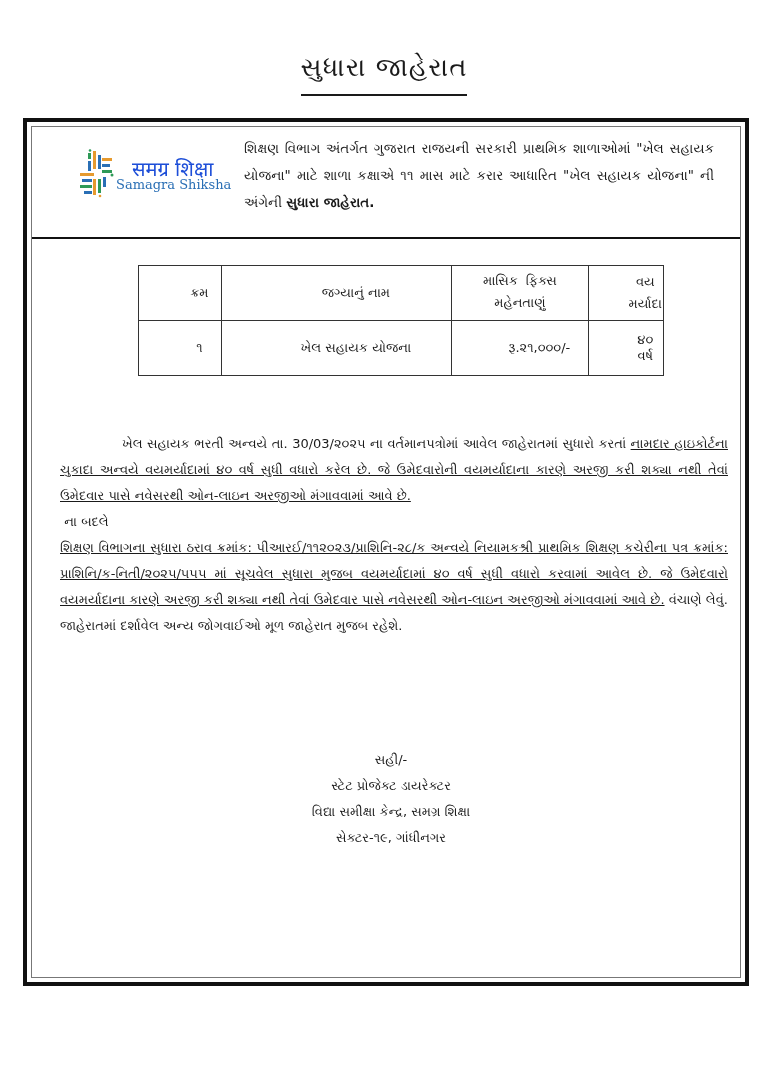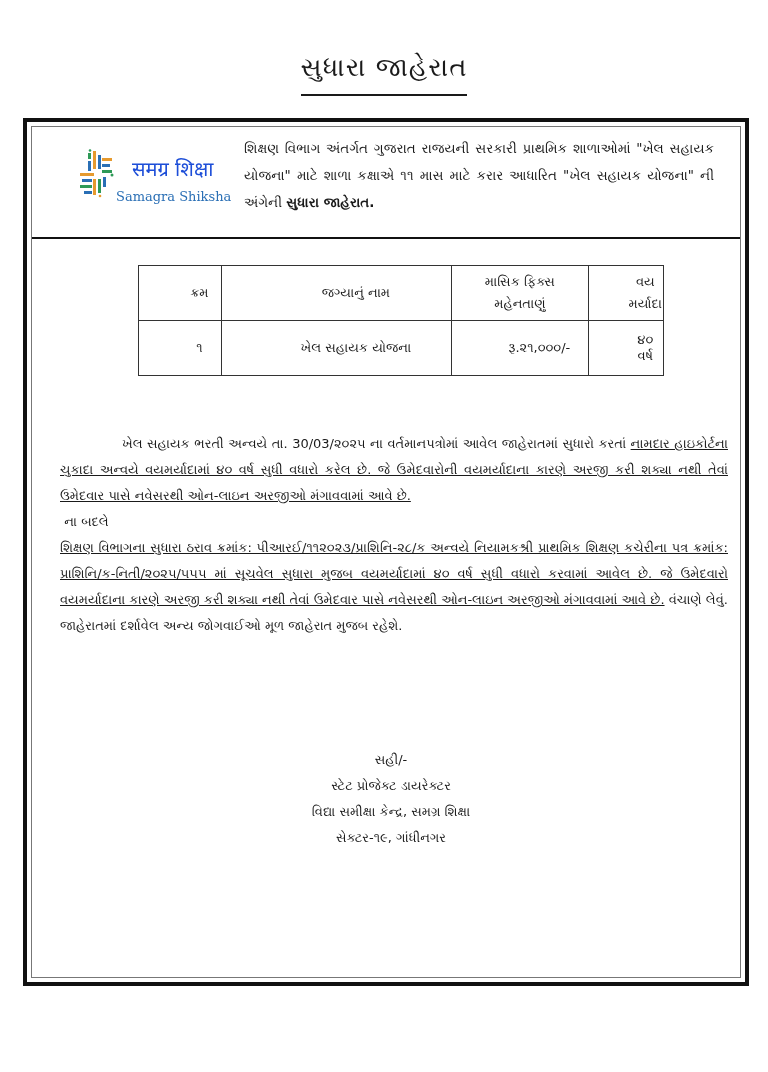--- a/index.html
+++ b/index.html
@@ -28,21 +28,21 @@
   .logo {
     position: absolute; left: 48px; top: 22px; width: 170px; height: 60px;
   }
   .logo svg { position: absolute; left: 0; top: 0; }
   .logo-hi {
     position: absolute; left: 52px; top: 6px; font-size: 20px; color: #1d4ed8;
     font-family: "DejaVu Serif", serif; white-space: nowrap;
   }
   .logo-en {
     position: absolute; left: 36px; top: 28px; font-size: 13px; color: #2a6fb5;
-    font-family: "DejaVu Serif", serif; white-space: nowrap; margin-top: 12px;
+    font-family: "DejaVu Serif", serif; white-space: nowrap;
   }
   .header-text {
     position: absolute; left: 212px; top: 8px; width: 470px;
     font-size: 13.5px; line-height: 27px; text-align: justify;
   }
   .header-text b { font-weight: bold; }
 
   table.posts {
     position: absolute; left: 106px; top: 138px; width: 526px;
     border-collapse: collapse; font-size: 13px;
@@ -106,21 +106,21 @@
         <span>શિક્ષણ વિભાગ અંતર્ગત ગુજરાત રાજયની સરકારી પ્રાથમિક શાળાઓમાં "ખેલ સહાયક યોજના" માટે શાળા કક્ષાએ ૧૧ માસ માટે કરાર આધારિત "ખેલ સહાયક યોજના" ની અંગેની</span>
         <b>સુધારા જાહેરાત.</b>
       </div>
     </div>
 
     <table class="posts">
       <thead>
         <tr>
           <th style="width:48px">ક્રમ</th>
           <th style="width:236px">જગ્યાનું નામ</th>
-          <th style="width:118px; padding:0 14px;">માસિક ફિક્સ મહેનતાણું</th>
+          <th style="width:118px; padding:0 14px;font-family:Liberation Mono, monospace;">માસિક ફિક્સ મહેનતાણું</th>
           <th>વય મર્યાદા</th>
         </tr>
       </thead>
       <tbody>
         <tr>
           <td>૧</td>
           <td>ખેલ સહાયક યોજના</td>
           <td>રૂ.૨૧,૦૦૦/-</td>
           <td>૪૦ વર્ષ</td>
         </tr>

